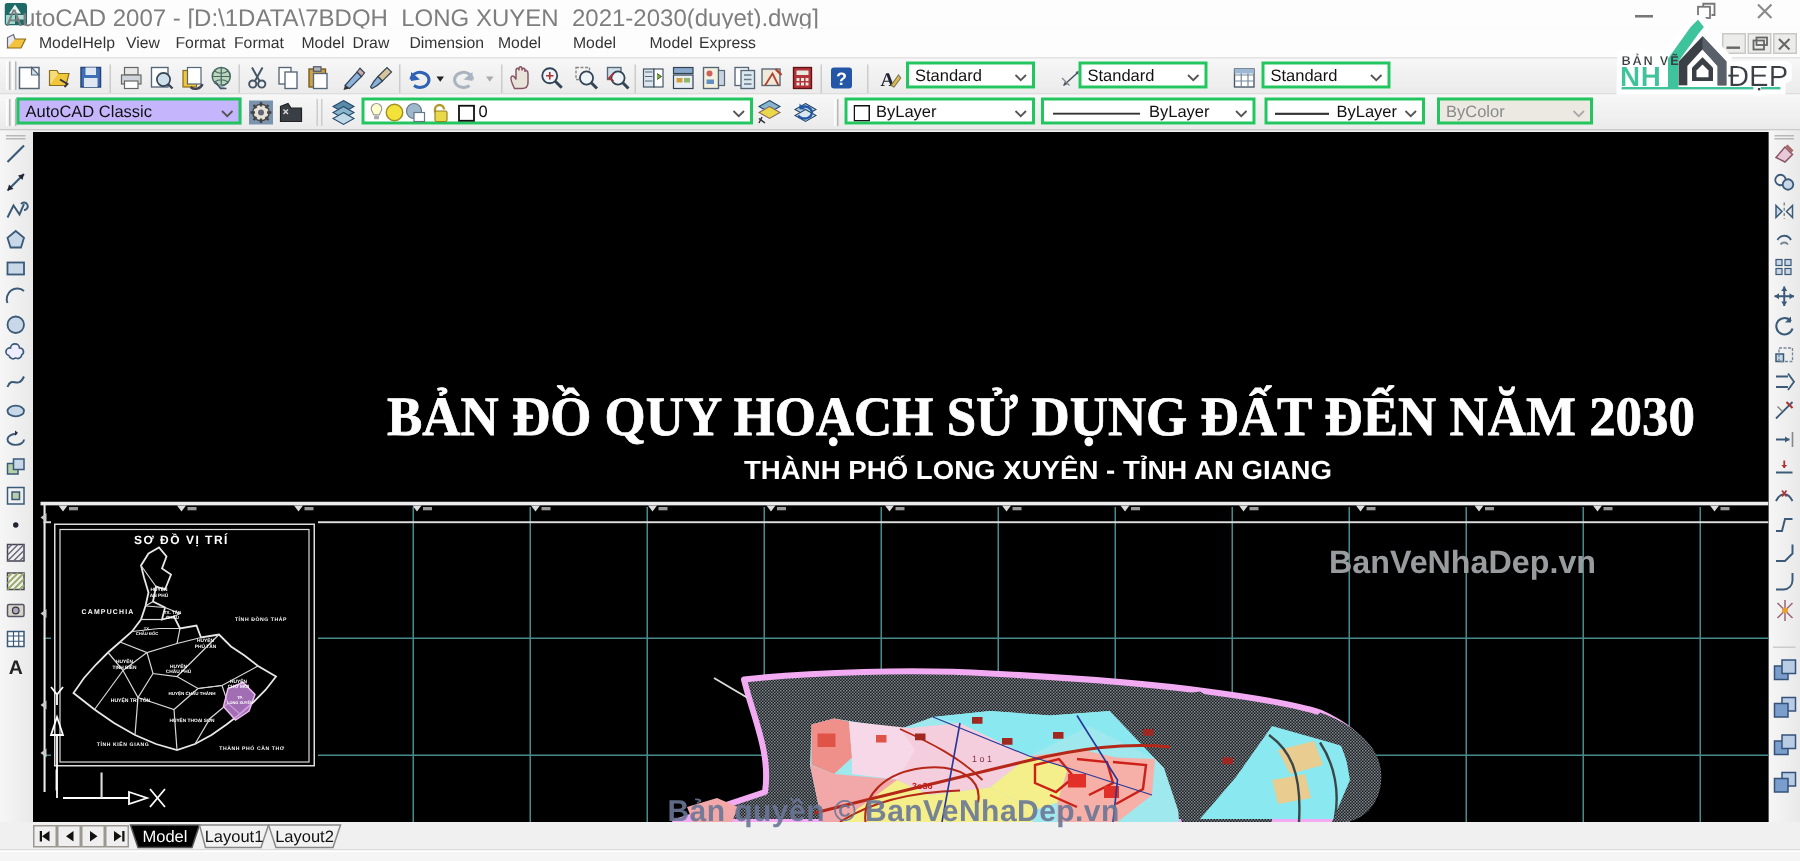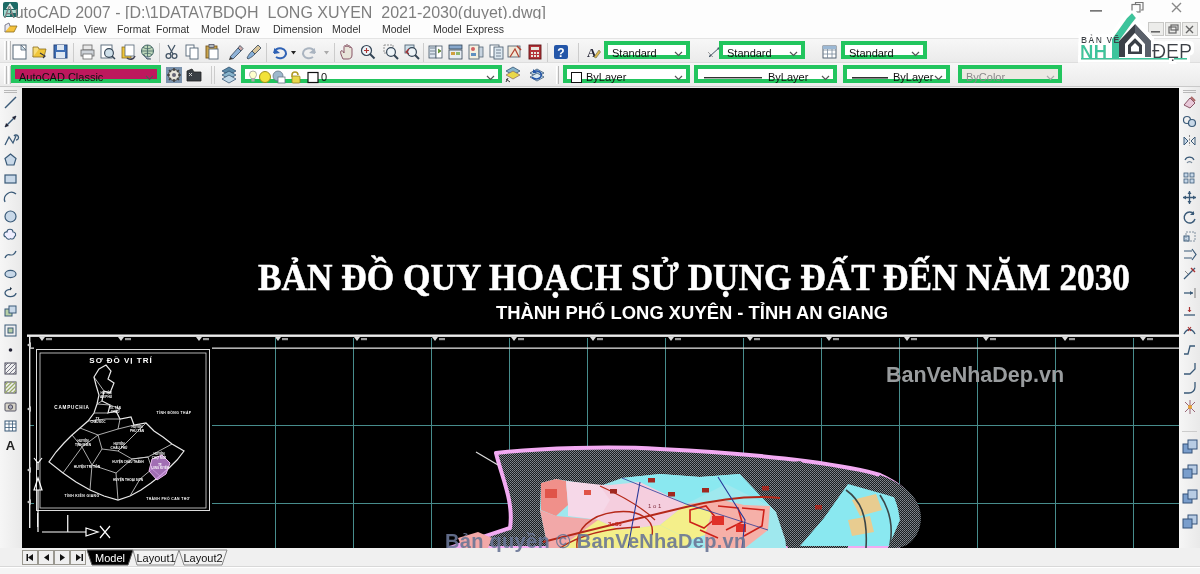--- a/index.html
+++ b/index.html
@@ -8,21 +8,21 @@
 #titletxt{left:4px;top:4px;font-size:16px;color:#7e7e7e}
 #menubar{left:0;top:19px;width:1200px;height:19px;background:#fdfdfd}
 .mi{position:absolute;top:23px;font-size:10.5px;color:#333}
 #tb1{left:0;top:38px;width:1200px;height:25px;background:linear-gradient(#f7f7f7,#ebebeb);border-top:1px solid #e4e4e4;border-bottom:1px solid #dedede}
 #tb2{left:0;top:63px;width:1200px;height:24px;background:linear-gradient(#f7f7f7,#ebebeb);border-bottom:1px solid #c9c9c9}
 #lefttb{left:0;top:87px;width:22px;height:461px;background:linear-gradient(90deg,#f6f6f6,#e9e9e9)}
 #righttb{left:1179px;top:87px;width:21px;height:461px;background:linear-gradient(90deg,#f6f6f6,#e9e9e9)}
 #canvas{left:22px;top:88px;width:1157px;height:460px;background:#000}
 #tabbar{left:0;top:548px;width:1200px;height:19px;background:#f0f0f0;border-bottom:1px solid #d8d8d8}
 #botstrip{left:0;top:567px;width:1200px;height:7px;background:#f5f5f5;border-top:1px solid #ffffff}
-.combo{position:absolute;height:18px;background:#fff;border:4px solid #22c55e;font-size:11px;color:#111}
+.combo{position:absolute;height:18px;background:#fff;border:2px solid #22c55e;font-size:11px;color:#111}
 .combo .tx{position:absolute;left:4px;top:2px;white-space:nowrap}
 .combo .dd{position:absolute;right:2px;top:4px;width:9px;height:9px;color:#555;font-size:9px;line-height:9px}
 .hnd{position:absolute;width:3px;border-left:1px solid #fff;border-right:1px solid #b8b8b8}
 </style></head><body>
 
 <div class="abs" id="titlebar"></div>
 <svg class="abs" style="left:3px;top:2px" width="15" height="15" viewBox="0 0 15 15">
 <rect x="0" y="0" width="15" height="15" rx="2" fill="#1d6a66"></rect>
 <rect x="1" y="8" width="6" height="6" fill="#9fd8cf"></rect>
 <path d="M3,7 L7,1 L11,7 Z" fill="#e8f4f0"></path>
@@ -225,21 +225,21 @@
   </div>
 <div class="combo" style="left:841px;top:41px;width:86px;background:#fff">
     <div class="tx" style="color:#111">Standard</div>
     <svg class="dd" style="right:3px" width="9" height="9" viewBox="0 0 9 9">
       <path d="M1,3 L4.5,6.5 L8,3" fill="none" stroke="#555" stroke-width="1.2"></path>
     </svg>
   </div>
 <div class="abs" id="tb2"></div>
 <div class="hnd" style="left:4px;top:66px;height:18px"></div>
 <div class="hnd" style="left:8px;top:66px;height:18px"></div>
-<div class="combo" style="left:11px;top:65px;width:150px;background:#be185d">
+<div class="combo" style="left:11px;top:65px;width:150px;background:#c4b5fd">
     <div class="tx" style="color:#111">AutoCAD Classic</div>
     <svg class="dd" style="right:3px" width="9" height="9" viewBox="0 0 9 9">
       <path d="M1,3 L4.5,6.5 L8,3" fill="none" stroke="#555" stroke-width="1.2"></path>
     </svg>
   </div>
 <svg class="abs" style="left:0;top:64px" width="1200" height="23" viewBox="0 0 1200 23">
     <g transform="translate(166,3)">
       <rect x="0" y="0" width="16" height="16" fill="#7b93ad"></rect>
       <circle cx="8" cy="8" r="5.5" fill="#e8e4da" stroke="#444" stroke-width="1"></circle>
       <circle cx="8" cy="8" r="2" fill="#667"></circle>

